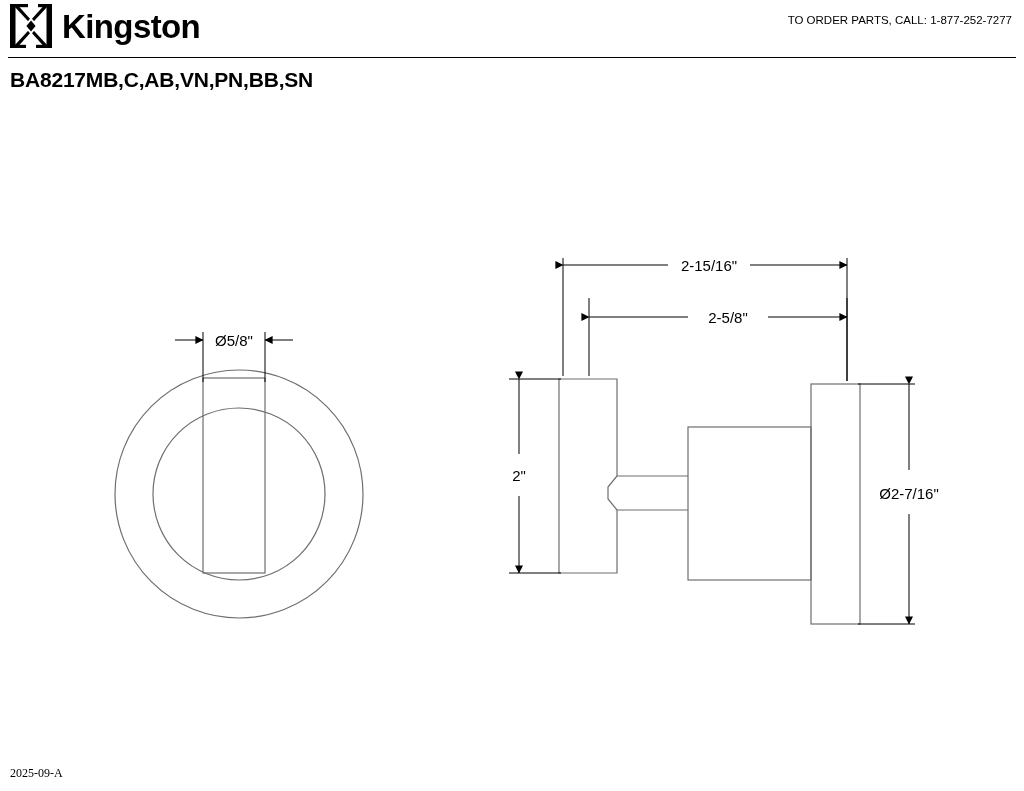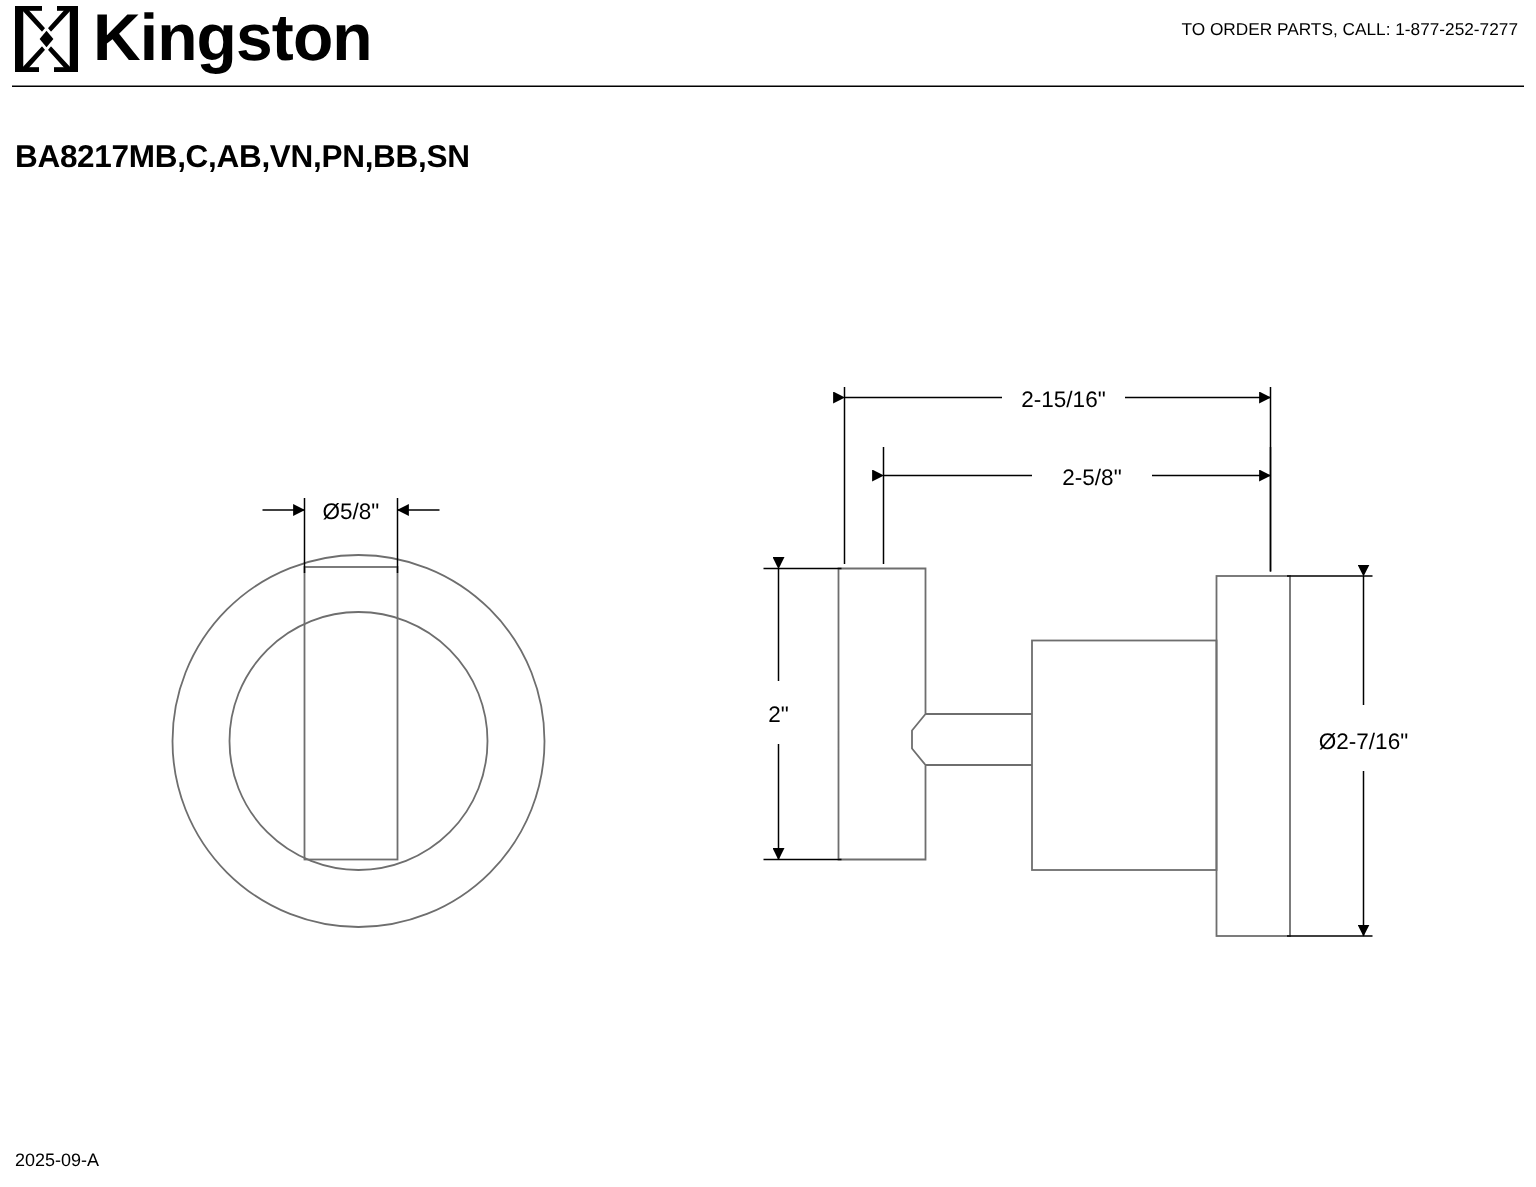--- a/index.html
+++ b/index.html
@@ -30,21 +30,21 @@
     display: flex;
     align-items: center;
     gap: 10px;
   }
   #logo-mark {
     width: 42px;
     height: 44px;
     display: block;
   }
   #brand-name {
-    font-size: 44px;
+    font-size: 33px;
     font-weight: bold;
     letter-spacing: -0.6px;
     line-height: 1;
     white-space: nowrap;
   }
   #contact-block {
     position: absolute;
     right: 12px;
     top: 12px;
     text-align: center;
@@ -68,21 +68,20 @@
     position: absolute;
     left: 10px;
     top: 68px;
   }
   #model-number {
     font-size: 21px;
     font-weight: bold;
     letter-spacing: -0.2px;
     line-height: 1.15;
     white-space: nowrap;
-    margin-top: 25px;
   }
   #product-name {
     font-size: 16px;
     font-weight: normal;
     line-height: 1.25;
     margin-top: 2px;
     white-space: nowrap;
   }
 
   
@@ -102,20 +101,21 @@
     font-family: "Liberation Sans", sans-serif;
     font-size: 15px;
     fill: #000000;
   }
 
   
   #footer {
     position: absolute;
     left: 10px;
     bottom: 12px;
+    font-family: Liberation Serif, serif;
   }
   #revision-code {
     font-size: 12px;
     line-height: 1;
     white-space: nowrap;
   }
 </style>
 </head>
 <body>
 

